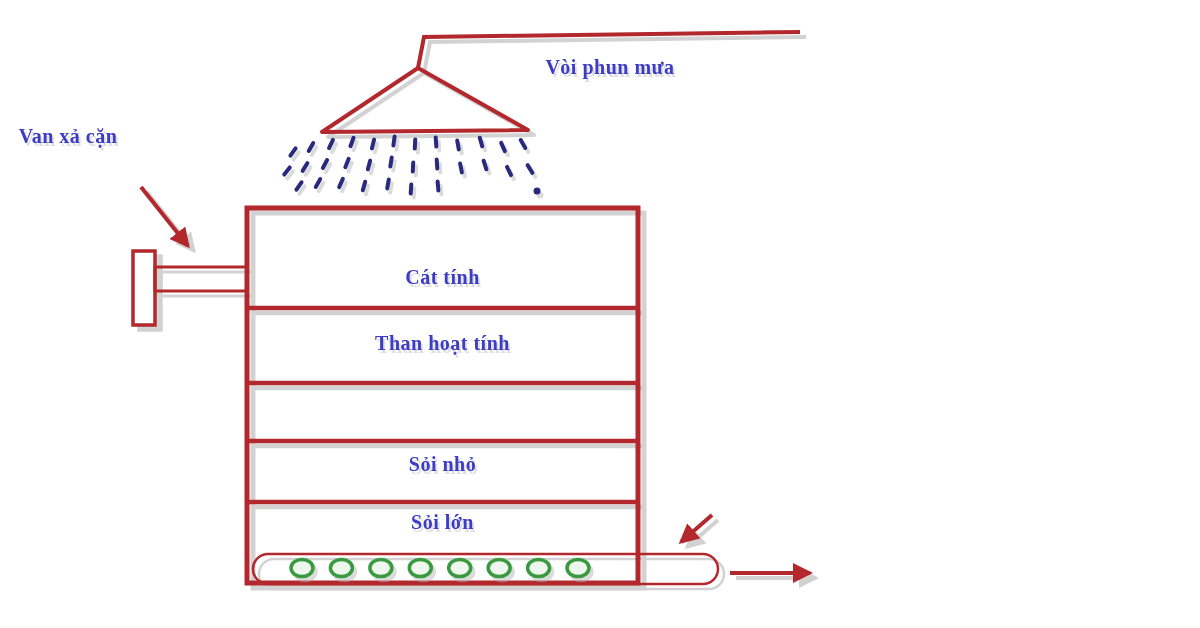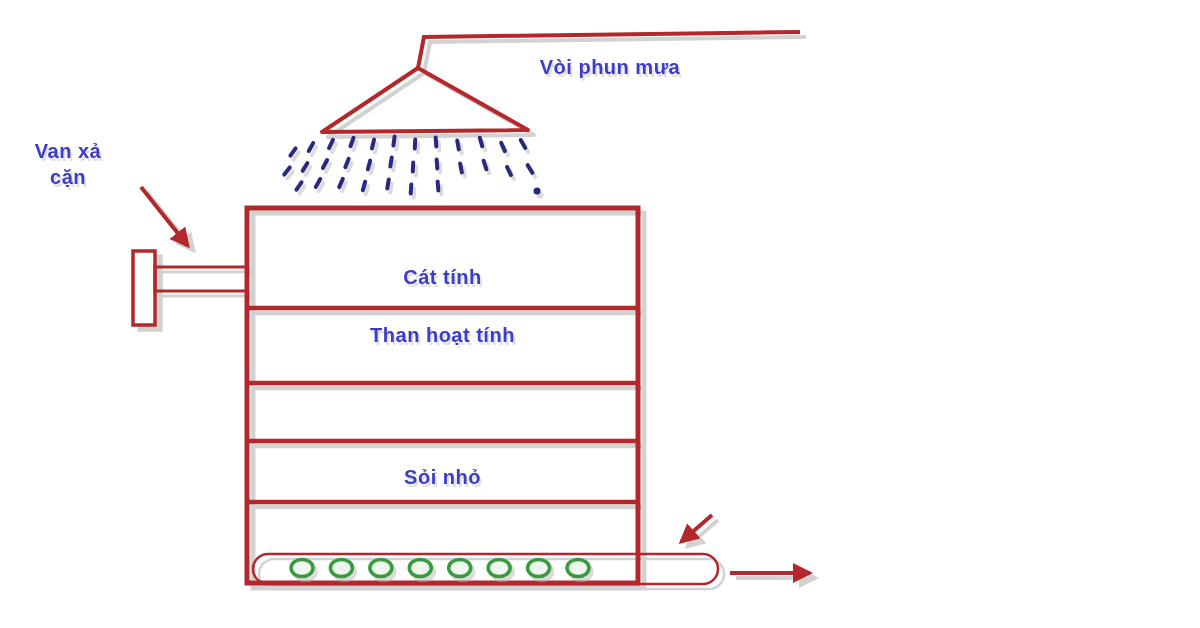--- a/index.html
+++ b/index.html
@@ -6,33 +6,33 @@
     --line-red:#b2282c;
     --label-blue:#3c3cc6;
     --spray-navy:#29297e;
     --hole-green:#3a9a40;
     --shadow-grey:#c2c2c2;
     --bg:#ffffff;
   }
   html,body{margin:0;padding:0;background:var(--bg);}
   .stage{
     position:relative;width:997px;height:628px;background:var(--bg);
-    font-family:Liberation Sans, sans-serif;overflow:hidden;
+    font-family:Liberation Serif, serif;overflow:hidden;
   }
   .stage svg{position:absolute;left:0;top:0;}
   .sh-red{filter:drop-shadow(6px 5px 0 rgba(168,165,165,.50));}
   .sh-soft{filter:drop-shadow(3px 4px 0 rgba(175,175,175,.45));}
   .lbl{
     position:absolute;color:var(--label-blue);font-weight:700;font-size:20px;
     text-align:center;line-height:26px;letter-spacing:.5px;
     text-shadow:2px 3px 0 rgba(165,165,165,.35);white-space:normal;
   }
   .layer-lbl{position:absolute;left:247px;width:391px;height:30px;line-height:30px;}
   .lbl-spray{left:500px;top:54px;width:220px;}
-  .lbl-valve{left:14px;top:138px;width:108px;}
+  .lbl-valve{left:14px;top:123px;width:108px;}
   .lbl-pipe{left:712px;top:484px;width:120px;}
   .lbl-out{left:860px;top:548px;width:334px;font-size:21px;white-space:nowrap;}
 </style>
 </head>
 <body>
 
 <div class="stage">
 
   <svg width="1200" height="628" viewBox="0 0 1200 628">
     <defs>
@@ -109,15 +109,16 @@
         <ellipse cx="578" cy="568" rx="11" ry="8.5"></ellipse>
       </g>
 
     <circle class="sh-soft" cx="1033" cy="440" r="4.5" fill="var(--spray-navy)"></circle>
   </svg>
 
   <div class="lbl lbl-spray">Vòi phun mưa</div>
   <div class="lbl lbl-valve">Van xả cặn</div>
 
   <div class="lbl layer-lbl" style="top:262px">Cát tính</div>
-  <div class="lbl layer-lbl" style="top:320px">Than hoạt tính</div>
-  <div class="lbl layer-lbl" style="top:462px">Sỏi nhỏ</div>
+  <div class="lbl layer-lbl" style="top:328px">Than hoạt tính</div>
+  <div class="lbl layer-lbl" style="top:449px">Sỏi nhỏ</div>
+  <div class="lbl layer-lbl" style="top:507px">Sỏi lớn</div>
 </div>
 
 </body></html>

